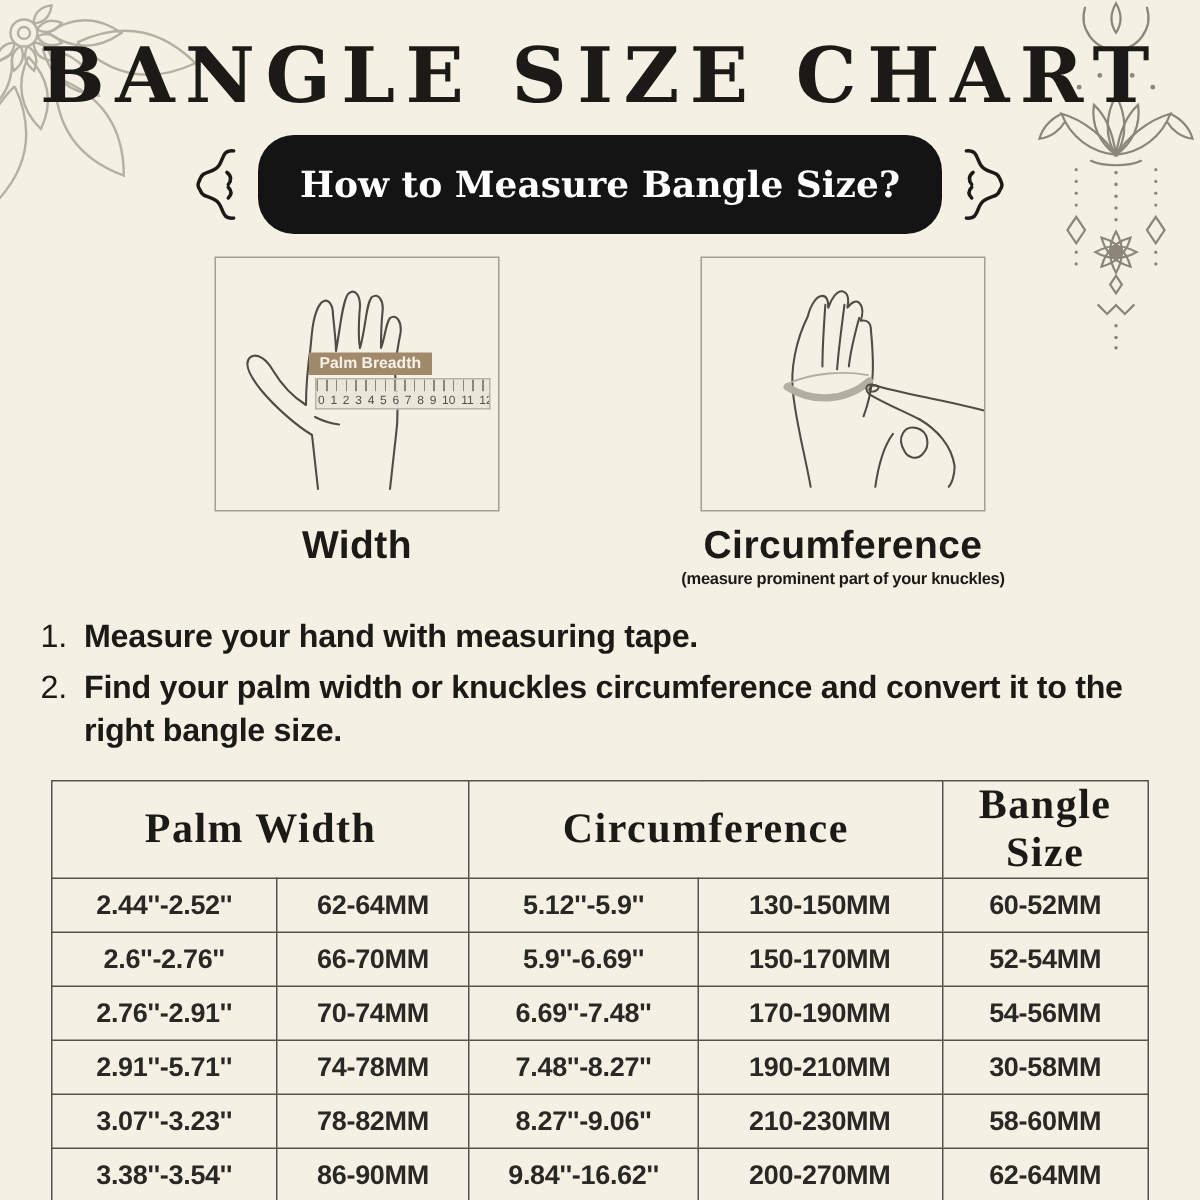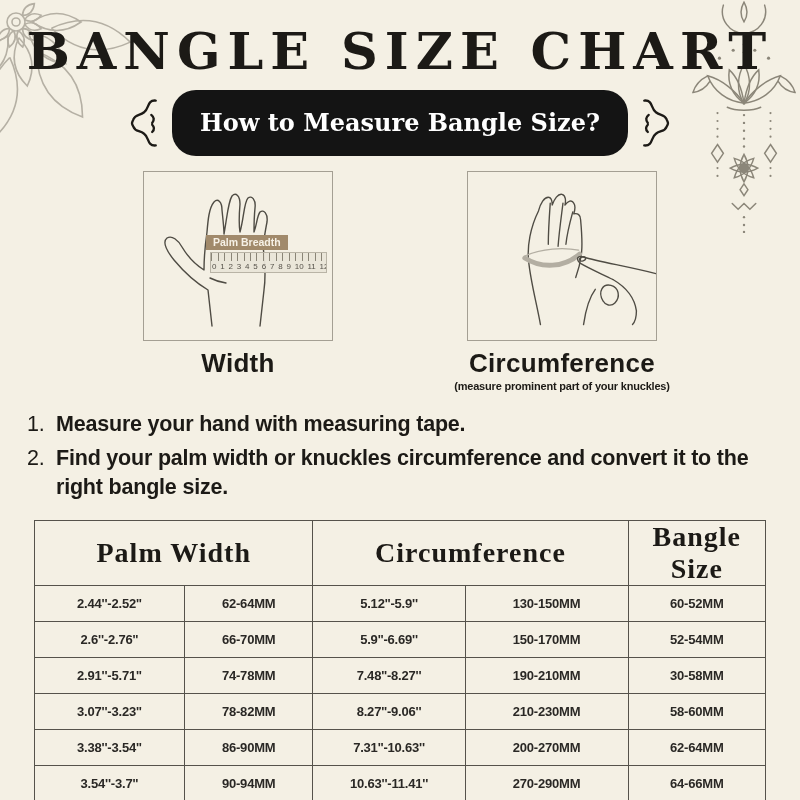--- a/index.html
+++ b/index.html
@@ -80,21 +80,21 @@
     color:var(--table_text);
   }
   .size-table th,.size-table td{
     border:1px solid var(--table_border);text-align:center;vertical-align:middle;
   }
   .size-table th{
     font-family:Liberation Serif, serif;font-weight:700;
     font-size:28px;height:54px;letter-spacing:1px;color:var(--ink);
   }
   .size-table td{
-    font-weight:700;font-size:13px;height:36px;letter-spacing:-.2px;
+    font-weight:700;font-size:18px;height:36px;letter-spacing:-.2px;
   }
 </style>
 </head>
 <body>
 
 <svg class="mandala" viewBox="0 0 206 206" aria-hidden="true">
   <circle cx="24" cy="30" r="4" fill="none"></circle>
   <circle cx="24" cy="30" r="9" fill="none"></circle>
   <g>
     <path d="M33 30 Q41 23 50 30 Q41 37 33 30" transform="rotate(-45 24 30)"></path>
@@ -257,37 +257,44 @@
       <td>60-52MM</td>
     </tr>
     <tr>
       <td>2.6''-2.76''</td>
       <td>66-70MM</td>
       <td>5.9''-6.69''</td>
       <td>150-170MM</td>
       <td>52-54MM</td>
     </tr>
     <tr>
+      <td>2.76''-2.91''</td>
+      <td>70-74MM</td>
+      <td>6.69''-7.48''</td>
+      <td>170-190MM</td>
+      <td>54-56MM</td>
+    </tr>
+    <tr>
       <td>2.91''-5.71''</td>
       <td>74-78MM</td>
       <td>7.48''-8.27''</td>
       <td>190-210MM</td>
       <td>30-58MM</td>
     </tr>
     <tr>
       <td>3.07''-3.23''</td>
       <td>78-82MM</td>
       <td>8.27''-9.06''</td>
       <td>210-230MM</td>
       <td>58-60MM</td>
     </tr>
     <tr>
       <td>3.38''-3.54''</td>
       <td>86-90MM</td>
-      <td>7.31''-10.63''</td>
+      <td>9.84''-16.62''</td>
       <td>200-270MM</td>
       <td>62-64MM</td>
     </tr>
     <tr>
       <td>3.54''-3.7''</td>
       <td>90-94MM</td>
       <td>10.63''-11.41''</td>
       <td>270-290MM</td>
       <td>64-66MM</td>
     </tr>

